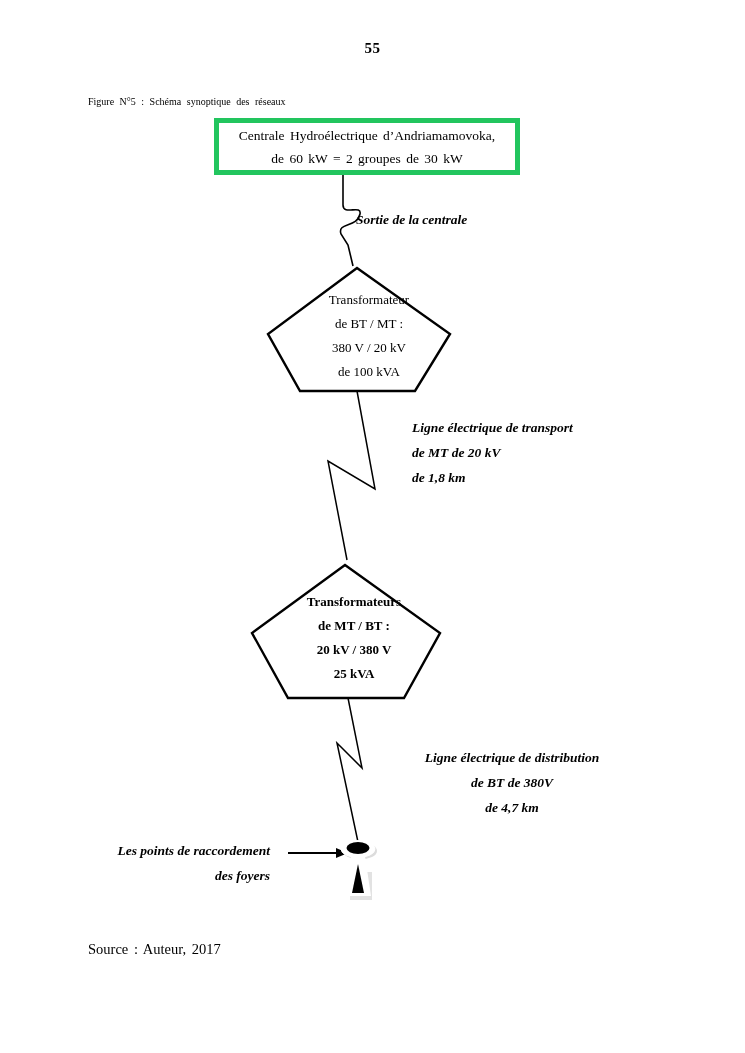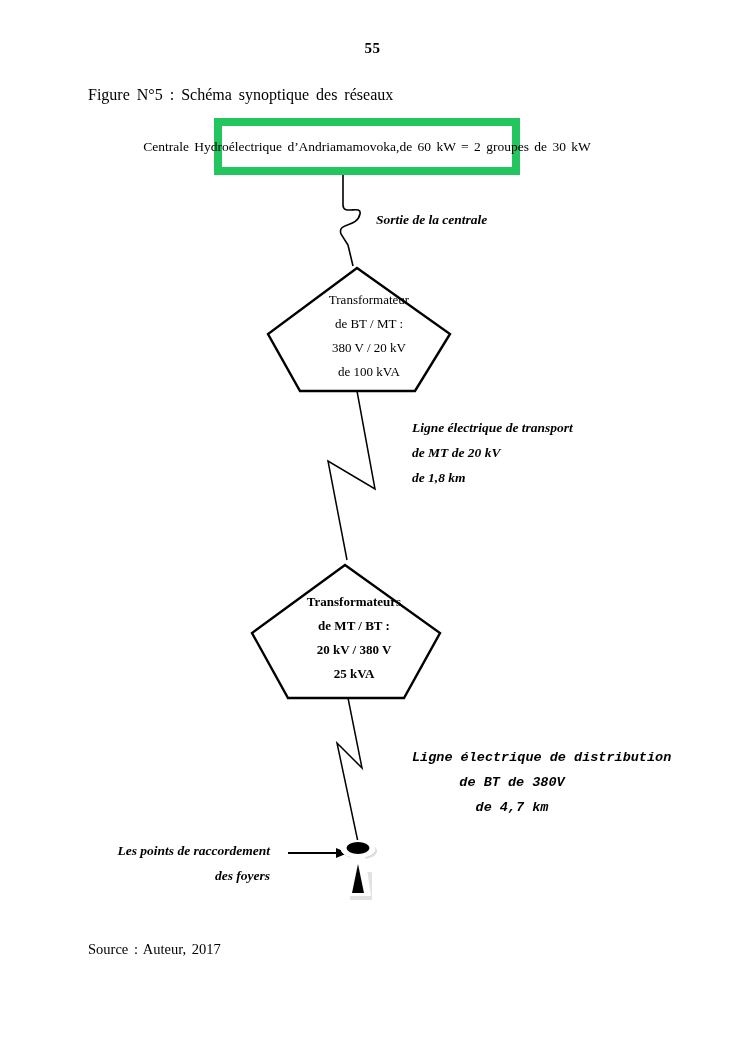--- a/index.html
+++ b/index.html
@@ -23,47 +23,47 @@
     top: 40px;
     left: 0;
     width: 745px;
     text-align: center;
     font-size: 15px;
     font-weight: bold;
     letter-spacing: 0.5px;
   }
   .figure-caption {
     position: absolute;
-    top: 86px;
+    top: 96px;
     left: 88px;
-    font-size: 16px;
+    font-size: 10px;
     word-spacing: 3px;
     white-space: nowrap;
   }
   .source-note {
     position: absolute;
     top: 941px;
     left: 88px;
     font-size: 14.5px;
     word-spacing: 2px;
     white-space: nowrap;
   }
 
   
   .central-box {
     position: absolute;
     left: 214px;
     top: 118px;
     width: 306px;
     height: 57px;
-    border: 8px solid #22c55e;
+    border: 5px solid #22c55e;
     box-sizing: border-box;
     background: #ffffff;
     display: flex;
-    flex-direction: row;
+    flex-direction: column;
     align-items: center;
     justify-content: center;
   }
   .central-box .line {
     font-size: 13.5px;
     line-height: 23px;
     white-space: nowrap;
     word-spacing: 2px;
   }
 
@@ -93,23 +93,23 @@
   .annotation {
     position: absolute;
     font-weight: bold;
     font-style: italic;
     font-size: 13.5px;
     line-height: 25px;
     white-space: nowrap;
   }
   .annotation .line { display: block; }
 
-  #ann-sortie { left: 376px; top: 207px; text-align: left; }
+  #ann-sortie { left: 356px; top: 207px; text-align: left; }
   #ann-transport { left: 412px; top: 415px; width: 186px; }
-  #ann-distribution { left: 412px; top: 745px; text-align: center; width: 200px; font-family: Liberation Mono, monospace; }
+  #ann-distribution { left: 412px; top: 745px; text-align: center; width: 200px; }
   #ann-raccordement { left: 92px; top: 838px; text-align: right; width: 178px; }
 </style>
 </head>
 <body>
 
 <div id="page">
 
   <div class="page-number">55</div>
 
   <div class="figure-caption">Figure  N°5 : Schéma  synoptique  des réseaux</div>

